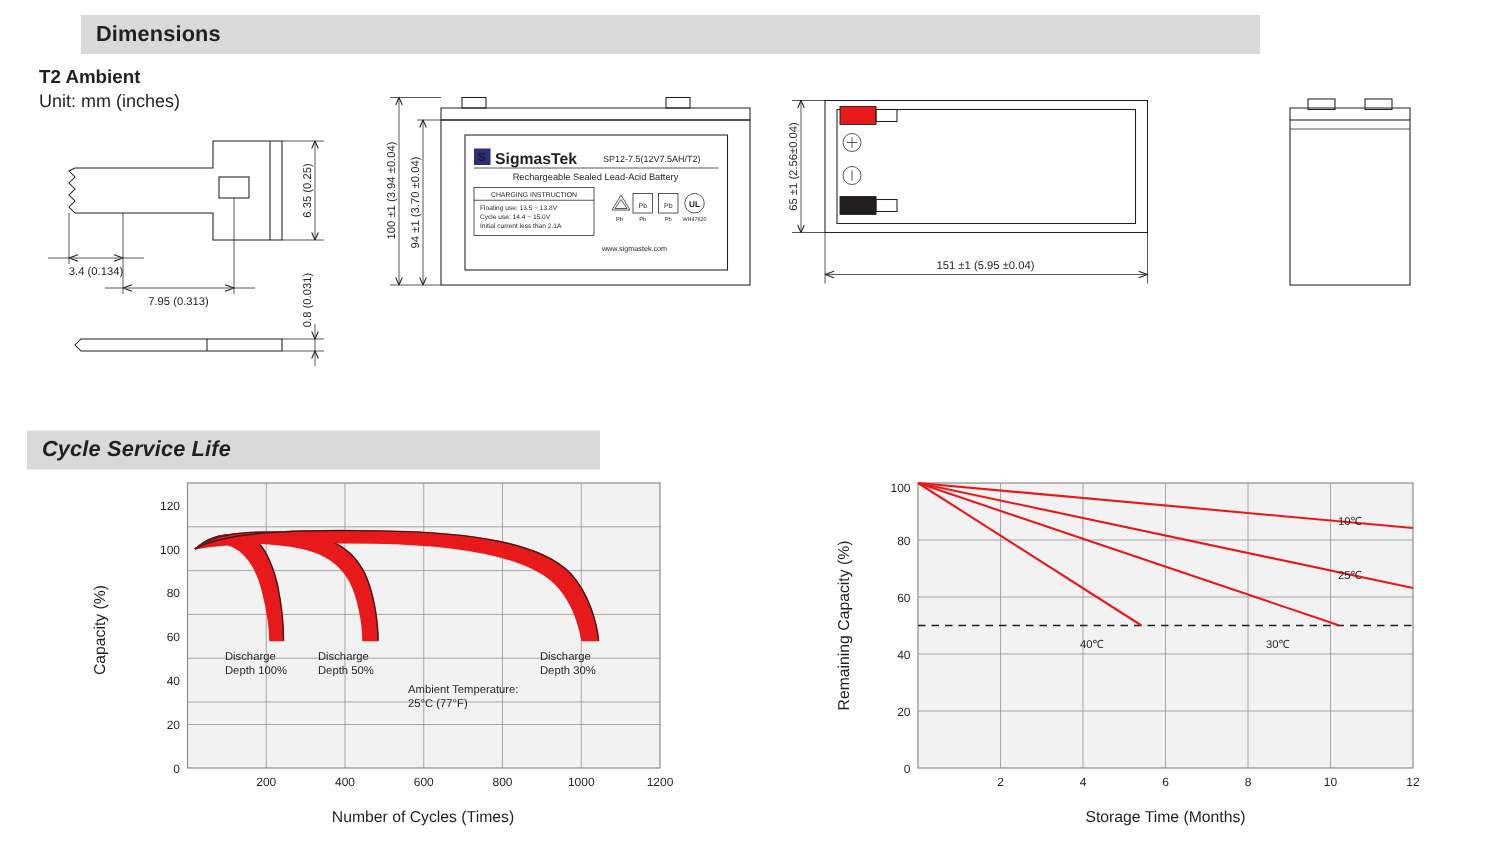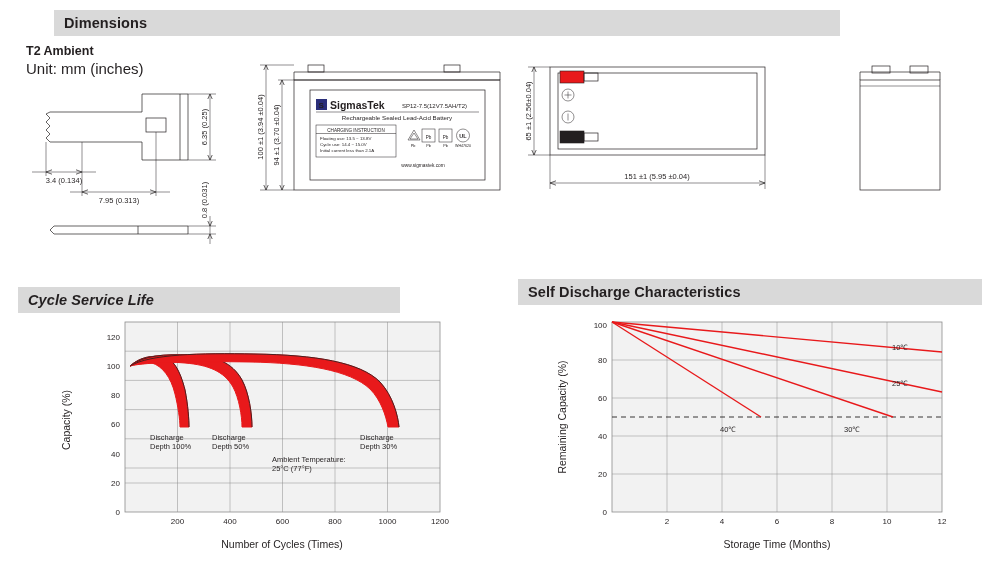--- a/index.html
+++ b/index.html
@@ -32,21 +32,21 @@
   #hdr-cycle { left: 18px; top: 287px; width: 382px; font-style: italic; }
   #hdr-self { left: 518px; top: 279px; width: 464px; }
 
   
   .t2-label {
     position: absolute; left: 26px; top: 44px;
     font-size: 12.5px; font-weight: bold;
   }
   .unit-label {
     position: absolute; left: 26px; top: 60px;
-    font-size: 15px;
+    font-size: 12px;
   }
 
   svg { display: block; }
   .dim-svg { position: absolute; }
 
   text { font-family: "Liberation Sans", sans-serif; fill: #231f20; }
 
   .ln { stroke: #231f20; fill: none; }
   .thin { stroke-width: 0.7; }
   .vthin { stroke-width: 0.5; }
@@ -265,23 +265,20 @@
       <text x="110" y="139" font-size="7.5">Depth 100%</text>
       <text x="172" y="130" font-size="7.5">Discharge</text>
       <text x="172" y="139" font-size="7.5">Depth 50%</text>
       <text x="320" y="130" font-size="7.5">Discharge</text>
       <text x="320" y="139" font-size="7.5">Depth 30%</text>
       <text x="232" y="152" font-size="7.5">Ambient Temperature:</text>
       <text x="232" y="161" font-size="7.5">25°C (77°F)</text>
     </svg>
   </div>
 
-  <div class="section-header" id="hdr-self">
-    <span class="title">Self Discharge Characteristics</span>
-  </div>
 
   <div class="chart-wrap" style="left:540px; top:310px;">
     <svg width="440" height="245" viewBox="0 0 440 245">
       <rect x="72" y="12" width="330" height="190" fill="#f2f2f2" stroke="#8c8c8c" stroke-width="0.8"></rect>
       <g stroke="#8c8c8c" stroke-width="0.5">
         <line x1="127" y1="12" x2="127" y2="202"></line>
         <line x1="182" y1="12" x2="182" y2="202"></line>
         <line x1="237" y1="12" x2="237" y2="202"></line>
         <line x1="292" y1="12" x2="292" y2="202"></line>
         <line x1="347" y1="12" x2="347" y2="202"></line>

